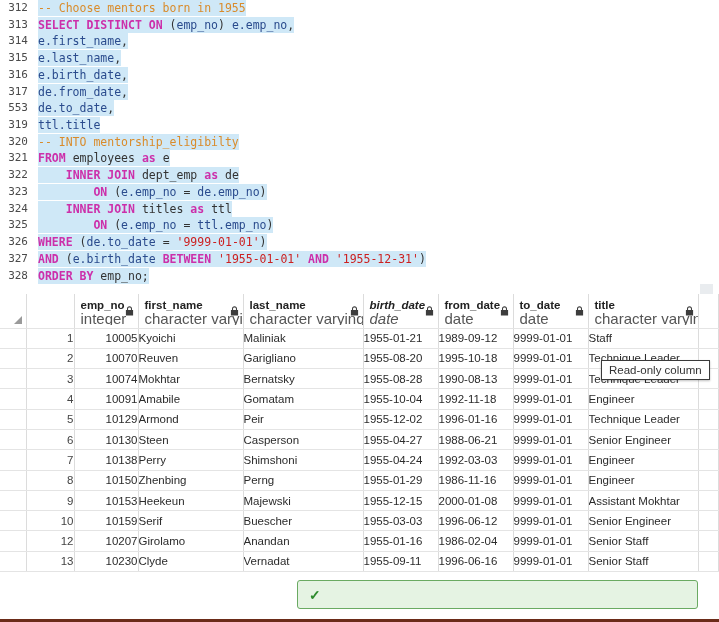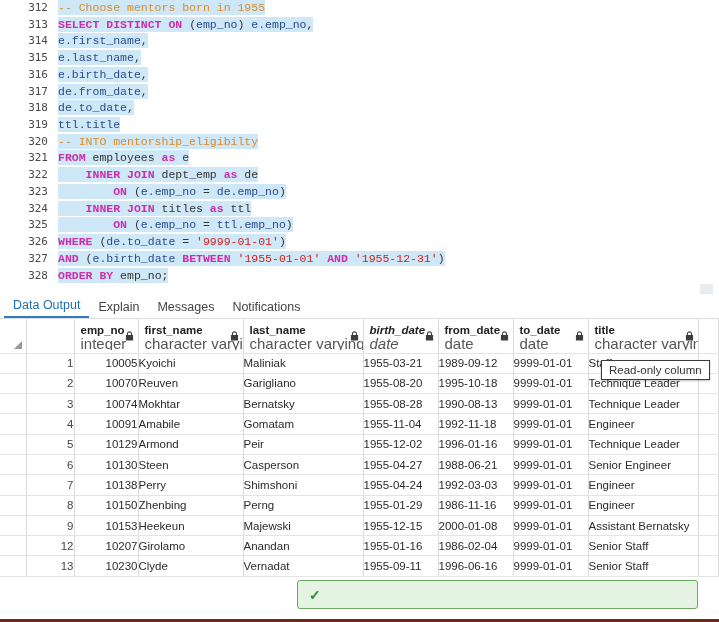--- a/index.html
+++ b/index.html
@@ -15,21 +15,20 @@
     border-bottom: 3px solid #6b2b18;
     overflow: hidden;
   }
 
   
   .editor {
     position: relative;
     height: 294px;
     background: #ffffff;
     overflow: hidden;
-    margin-left: 20px;
   }
   .code-area {
     display: flex;
     font-family: "DejaVu Sans Mono", "Liberation Mono", monospace;
     font-size: 11.5px;
     line-height: 16.72px;
   }
   .gutter {
     width: 33px;
     flex: 0 0 33px;
@@ -59,21 +58,21 @@
     display: inline;
     padding: 1px 0;
   }
   .sel-block {
     position: absolute;
     left: 33px;
     right: 0;
     background: #d3eafb;
     z-index: 0;
   }
-  .code-lines { z-index: 1; font-family: Liberation Mono, monospace; }
+  .code-lines { z-index: 1; }
   .kw   { color: #cc2faa; font-weight: bold; }
   .cmt  { color: #d98b2b; }
   .str  { color: #cc2020; }
   .id   { color: #2a4b8d; }
   .pl   { color: #333333; }
 
   .editor-vscroll {
     position: absolute;
     top: 0; right: 6px;
     width: 13px; height: 294px;
@@ -243,46 +242,40 @@
   <div class="editor">
     <div class="sel-block" id="sel-block" style="top: 0px; height: 284.24px; right: 19px;"></div>
     <div class="code-area">
       <div class="gutter" id="gutter">
           <div>312</div>
           <div>313</div>
           <div>314</div>
           <div>315</div>
           <div>316</div>
           <div>317</div>
-          <div>318</div>
+          <div>553</div>
           <div>319</div>
           <div>320</div>
           <div>321</div>
           <div>322</div>
           <div>323</div>
           <div>324</div>
           <div>325</div>
           <div>326</div>
           <div>327</div>
           <div>328</div>
         </div>
       <div class="code-lines" id="code-lines"><div class="ln"><span class="selbg"><span class="cmt">-- Choose mentors born in 1955</span></span></div><div class="ln"><span class="selbg"><span class="kw">SELECT DISTINCT ON</span><span class="pl"> (</span><span class="id">emp_no</span><span class="pl">) </span><span class="id">e.emp_no</span><span class="pl">,</span></span></div><div class="ln"><span class="selbg"><span class="id">e.first_name</span><span class="pl">,</span></span></div><div class="ln"><span class="selbg"><span class="id">e.last_name</span><span class="pl">,</span></span></div><div class="ln"><span class="selbg"><span class="id">e.birth_date</span><span class="pl">,</span></span></div><div class="ln"><span class="selbg"><span class="id">de.from_date</span><span class="pl">,</span></span></div><div class="ln"><span class="selbg"><span class="id">de.to_date</span><span class="pl">,</span></span></div><div class="ln"><span class="selbg"><span class="id">ttl.title</span></span></div><div class="ln"><span class="selbg"><span class="cmt">-- INTO mentorship_eligibilty</span></span></div><div class="ln"><span class="selbg"><span class="kw">FROM</span><span class="pl"> employees </span><span class="kw">as</span><span class="pl"> e</span></span></div><div class="ln"><span class="selbg"><span class="pl">    </span><span class="kw">INNER JOIN</span><span class="pl"> dept_emp </span><span class="kw">as</span><span class="pl"> de</span></span></div><div class="ln"><span class="selbg"><span class="pl">        </span><span class="kw">ON</span><span class="pl"> (</span><span class="id">e.emp_no</span><span class="pl"> = </span><span class="id">de.emp_no</span><span class="pl">)</span></span></div><div class="ln"><span class="selbg"><span class="pl">    </span><span class="kw">INNER JOIN</span><span class="pl"> titles </span><span class="kw">as</span><span class="pl"> ttl</span></span></div><div class="ln"><span class="selbg"><span class="pl">        </span><span class="kw">ON</span><span class="pl"> (</span><span class="id">e.emp_no</span><span class="pl"> = </span><span class="id">ttl.emp_no</span><span class="pl">)</span></span></div><div class="ln"><span class="selbg"><span class="kw">WHERE</span><span class="pl"> (</span><span class="id">de.to_date</span><span class="pl"> = </span><span class="str">'9999-01-01'</span><span class="pl">)</span></span></div><div class="ln"><span class="selbg"><span class="kw">AND</span><span class="pl"> (</span><span class="id">e.birth_date</span><span class="pl"> </span><span class="kw">BETWEEN</span><span class="pl"> </span><span class="str">'1955-01-01'</span><span class="pl"> </span><span class="kw">AND</span><span class="pl"> </span><span class="str">'1955-12-31'</span><span class="pl">)</span></span></div><div class="ln"><span class="selbg"><span class="kw">ORDER BY</span><span class="pl"> emp_no;</span></span></div></div>
     </div>
     <div class="editor-rightedge"></div>
     <div class="editor-vscroll">
       <div class="thumb"></div>
     </div>
   </div>
 
-  <div class="tabbar" id="tabbar">
-      <div class="tab active">Data Output</div>
-      <div class="tab">Explain</div>
-      <div class="tab">Messages</div>
-      <div class="tab">Notifications</div>
-    </div>
 
   <div class="grid">
     <table class="rgrid" id="rgrid">
       <thead>
         <tr id="head-row">
             <th class="corner-th">
               <div class="corner-tri"></div>
             </th>
             <th style="width: 48px;"></th>
             <th style="width: 64px;">
@@ -337,21 +330,21 @@
             <th></th>
           </tr>
       </thead>
       <tbody id="body-rows">
           <tr>
             <td class="spacer-l"></td>
             <td class="rownum">1</td>
             <td class="num">10005</td>
             <td class="txt">Kyoichi</td>
             <td class="txt">Maliniak</td>
-            <td class="txt">1955-03-21</td>
+            <td class="txt">1955-01-21</td>
             <td class="txt">1989-09-12</td>
             <td class="txt">9999-01-01</td>
             <td class="txt">Staff</td>
             <td class="blank"></td>
           </tr>
           <tr>
             <td class="spacer-l"></td>
             <td class="rownum">2</td>
             <td class="num">10070</td>
             <td class="txt">Reuven</td>
@@ -373,21 +366,21 @@
             <td class="txt">9999-01-01</td>
             <td class="txt">Technique Leader</td>
             <td class="blank"></td>
           </tr>
           <tr>
             <td class="spacer-l"></td>
             <td class="rownum">4</td>
             <td class="num">10091</td>
             <td class="txt">Amabile</td>
             <td class="txt">Gomatam</td>
-            <td class="txt">1955-11-04</td>
+            <td class="txt">1955-10-04</td>
             <td class="txt">1992-11-18</td>
             <td class="txt">9999-01-01</td>
             <td class="txt">Engineer</td>
             <td class="blank"></td>
           </tr>
           <tr>
             <td class="spacer-l"></td>
             <td class="rownum">5</td>
             <td class="num">10129</td>
             <td class="txt">Armond</td>
@@ -436,21 +429,33 @@
           </tr>
           <tr>
             <td class="spacer-l"></td>
             <td class="rownum">9</td>
             <td class="num">10153</td>
             <td class="txt">Heekeun</td>
             <td class="txt">Majewski</td>
             <td class="txt">1955-12-15</td>
             <td class="txt">2000-01-08</td>
             <td class="txt">9999-01-01</td>
-            <td class="txt">Assistant Bernatsky</td>
+            <td class="txt">Assistant Mokhtar</td>
+            <td class="blank"></td>
+          </tr>
+          <tr>
+            <td class="spacer-l"></td>
+            <td class="rownum">10</td>
+            <td class="num">10159</td>
+            <td class="txt">Serif</td>
+            <td class="txt">Buescher</td>
+            <td class="txt">1955-03-03</td>
+            <td class="txt">1996-06-12</td>
+            <td class="txt">9999-01-01</td>
+            <td class="txt">Senior Engineer</td>
             <td class="blank"></td>
           </tr>
           <tr>
             <td class="spacer-l"></td>
             <td class="rownum">12</td>
             <td class="num">10207</td>
             <td class="txt">Girolamo</td>
             <td class="txt">Anandan</td>
             <td class="txt">1955-01-16</td>
             <td class="txt">1986-02-04</td>

